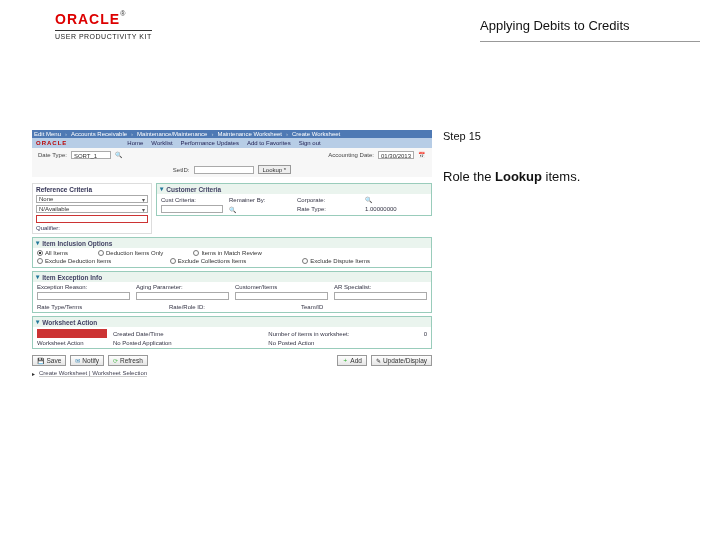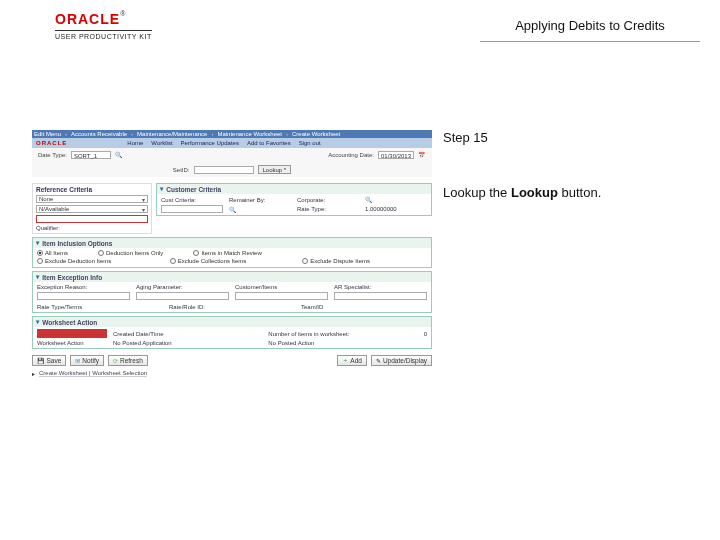--- a/index.html
+++ b/index.html
@@ -4,21 +4,21 @@
 <style>
   * { box-sizing: border-box; margin: 0; padding: 0; }
   body { width: 720px; height: 540px; background: #fff; font-family: Arial, sans-serif; position: relative; }
 
   
   .header { position: absolute; top: 0; left: 0; right: 0; height: 60px; }
   .brand { position: absolute; top: 10px; left: 55px; }
   .brand .logo-text { color: #d00; font-size: 14px; font-weight: bold; letter-spacing: 1px; }
   .brand .tm { font-size: 7px; vertical-align: top; color: #333; }
   .brand .subtitle { font-size: 7px; color: #222; letter-spacing: 0.5px; margin-top: 2px; border-top: 1px solid #333; padding-top: 2px; }
-  .title-area { position: absolute; top: 10px; left: 480px; right: 20px; border-bottom: 1px solid #999; height: 32px; display: flex; align-items: center; justify-content: center; }
+  .title-area { position: absolute; top: 10px; left: 480px; right: 20px; border-bottom: 1px solid #999; height: 32px; display: flex; align-items: center; }
   .page-title { font-size: 13px; color: #111; }
 
   
   .app { position: absolute; top: 130px; left: 32px; width: 400px; font-size: 6px; color: #333; background: #fff; }
   .app-topbar { background: #4e79b4; color: #fff; font-size: 6px; padding: 1px 2px; display: flex; gap: 4px; }
   .app-topbar span { white-space: nowrap; }
   .app-topbar .sep { color: #bcd; }
   .app-subbar { background: #b7cde6; height: 10px; display: flex; align-items: center; padding: 0 4px; }
   .app-subbar .ologo { color: #b00; font-size: 6px; font-weight: bold; letter-spacing: 1px; }
   .app-subbar .menu { margin-left: 60px; display: flex; gap: 8px; color: #225; }
@@ -62,21 +62,21 @@
   .btn.green .i { color:#2a2; }
   .btn.blue .i { color:#27a; }
   .btn.grn2 .i { color:#5b5; }
   .btn.plus .i { color:#2a2; }
 
   .pathrow { margin-top:4px; display:flex; gap:4px; align-items:center; }
   .pathrow .pth { border-bottom:1px solid #ccc; color:#445; }
 
   
   .instructions { position: absolute; top: 130px; left: 443px; width: 245px; }
-  .step { font-size: 13px; color:#111; margin-bottom: 40px; }
+  .step { font-size: 11px; color:#111; margin-bottom: 27px; }
   .instr-text { font-size: 13px; color:#111; }
   .instr-text b { font-weight: bold; }
 
 </style>
 </head>
 <body>
 
 <div class="header">
   <div class="brand">
     <div>
@@ -85,21 +85,21 @@
     <div class="subtitle">USER PRODUCTIVITY KIT</div>
   </div>
   <div class="title-area">
     <span class="page-title">Applying Debits to Credits</span>
   </div>
 </div>
 
 <div class="instructions">
   <div class="step">Step 15</div>
   <div class="instr-text">
-    <span>Lookup the </span><b>Lookup</b><span> button.</span>
+    <span>Role the </span><b>Lookup</b><span> items.</span>
   </div>
 </div>
 
 <div class="app">
   <div class="app-topbar">
     <span>Edit Menu</span>
       <span class="sep">›</span>
     <span>Accounts Receivable</span>
       <span class="sep">›</span>
     <span>Maintenance/Maintenance</span>

